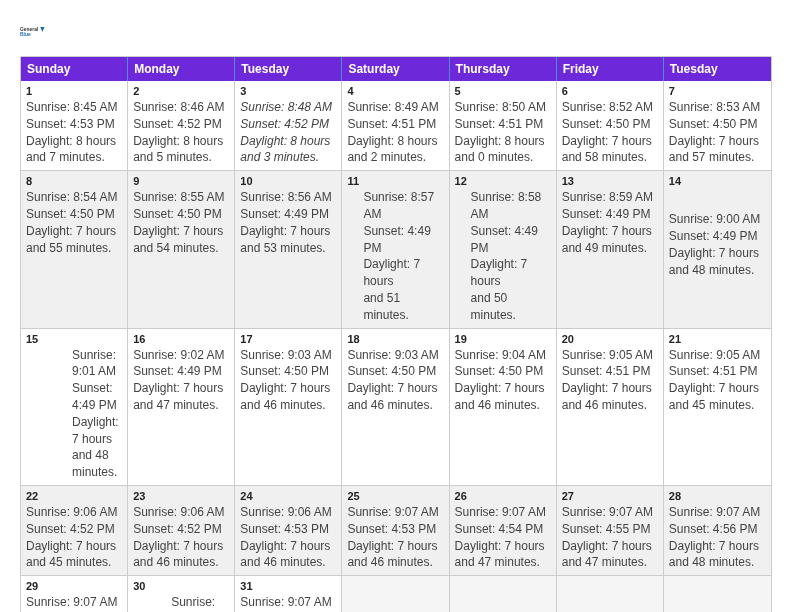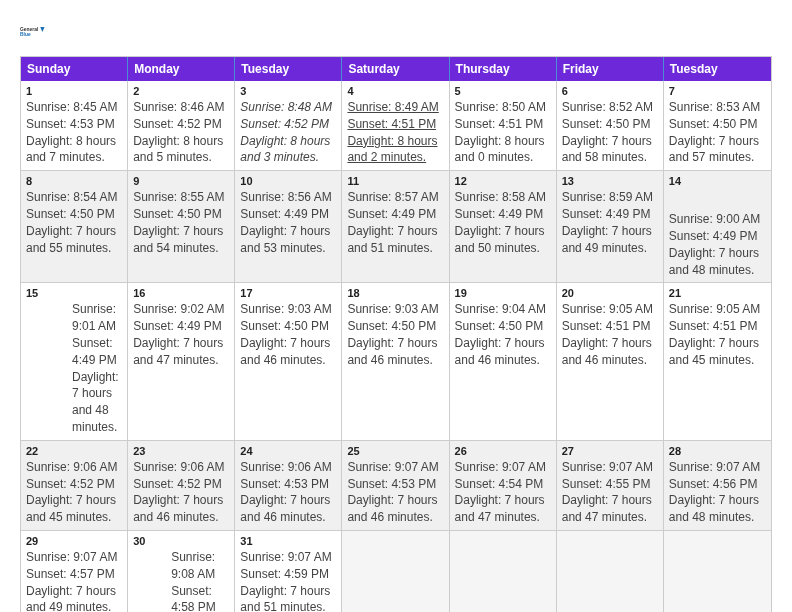--- a/index.html
+++ b/index.html
@@ -148,21 +148,21 @@
           </div>
           <div class="cal-cell">
             <span class="day-num">3</span>
             <div class="cell-text" style="white-space: pre-line; font-style: italic;">Sunrise: 8:48 AM
 Sunset: 4:52 PM
 Daylight: 8 hours
 and 3 minutes.</div>
           </div>
           <div class="cal-cell">
             <span class="day-num">4</span>
-            <div class="cell-text" style="white-space: pre-line; text-decoration: underline;">Sunrise: 8:49 AM
+            <div class="cell-text" style="white-space: pre-line;">Sunrise: 8:49 AM
 Sunset: 4:51 PM
 Daylight: 8 hours
 and 2 minutes.</div>
           </div>
           <div class="cal-cell">
             <span class="day-num">5</span>
             <div class="cell-text" style="white-space: pre-line;">Sunrise: 8:50 AM
 Sunset: 4:51 PM
 Daylight: 8 hours
 and 0 minutes.</div>
@@ -199,28 +199,28 @@
           </div>
           <div class="cal-cell shaded">
             <span class="day-num">10</span>
             <div class="cell-text" style="white-space: pre-line;">Sunrise: 8:56 AM
 Sunset: 4:49 PM
 Daylight: 7 hours
 and 53 minutes.</div>
           </div>
           <div class="cal-cell shaded">
             <span class="day-num">11</span>
-            <div class="cell-text" style="white-space: pre-line;">Sunrise: 8:57 AM
+            <div class="cell-text" style="white-space: pre-line; margin-left: 16px;">Sunrise: 8:57 AM
 Sunset: 4:49 PM
 Daylight: 7 hours
 and 51 minutes.</div>
           </div>
           <div class="cal-cell shaded">
             <span class="day-num">12</span>
-            <div class="cell-text" style="white-space: pre-line;">Sunrise: 8:58 AM
+            <div class="cell-text" style="white-space: pre-line; margin-left: 16px;">Sunrise: 8:58 AM
 Sunset: 4:49 PM
 Daylight: 7 hours
 and 50 minutes.</div>
           </div>
           <div class="cal-cell shaded">
             <span class="day-num">13</span>
             <div class="cell-text" style="white-space: pre-line;">Sunrise: 8:59 AM
 Sunset: 4:49 PM
 Daylight: 7 hours
 and 49 minutes.</div>

